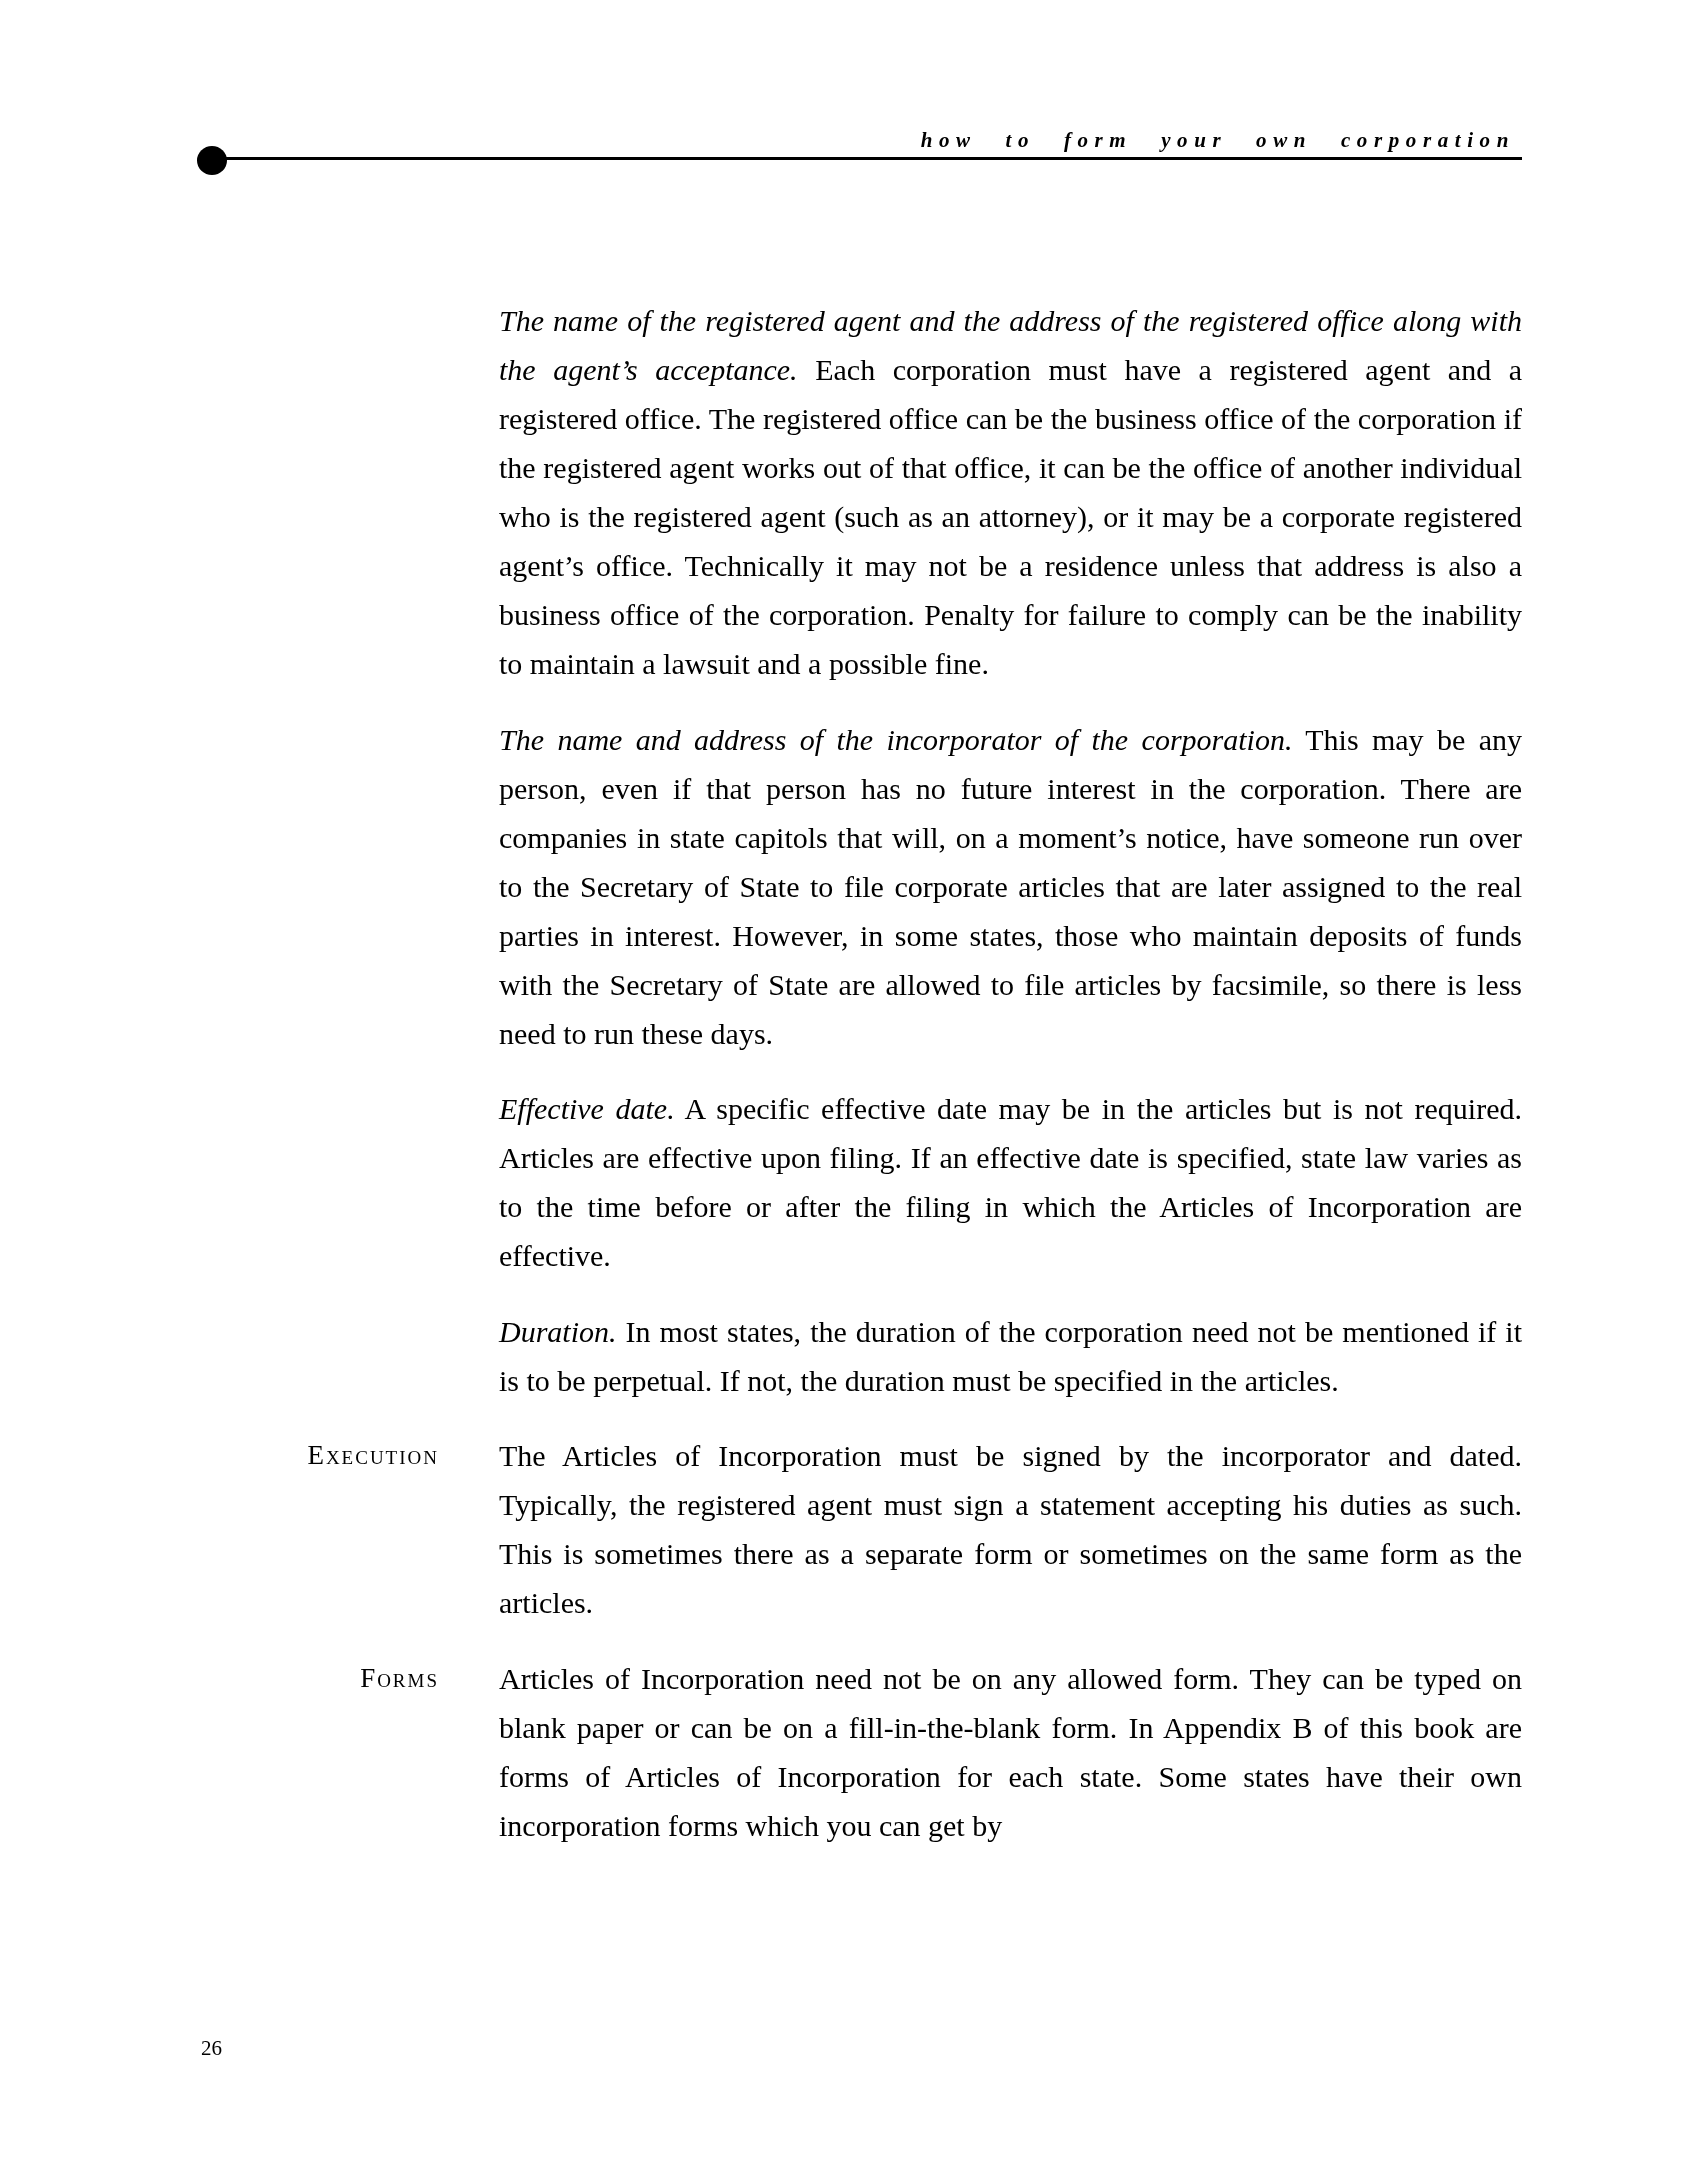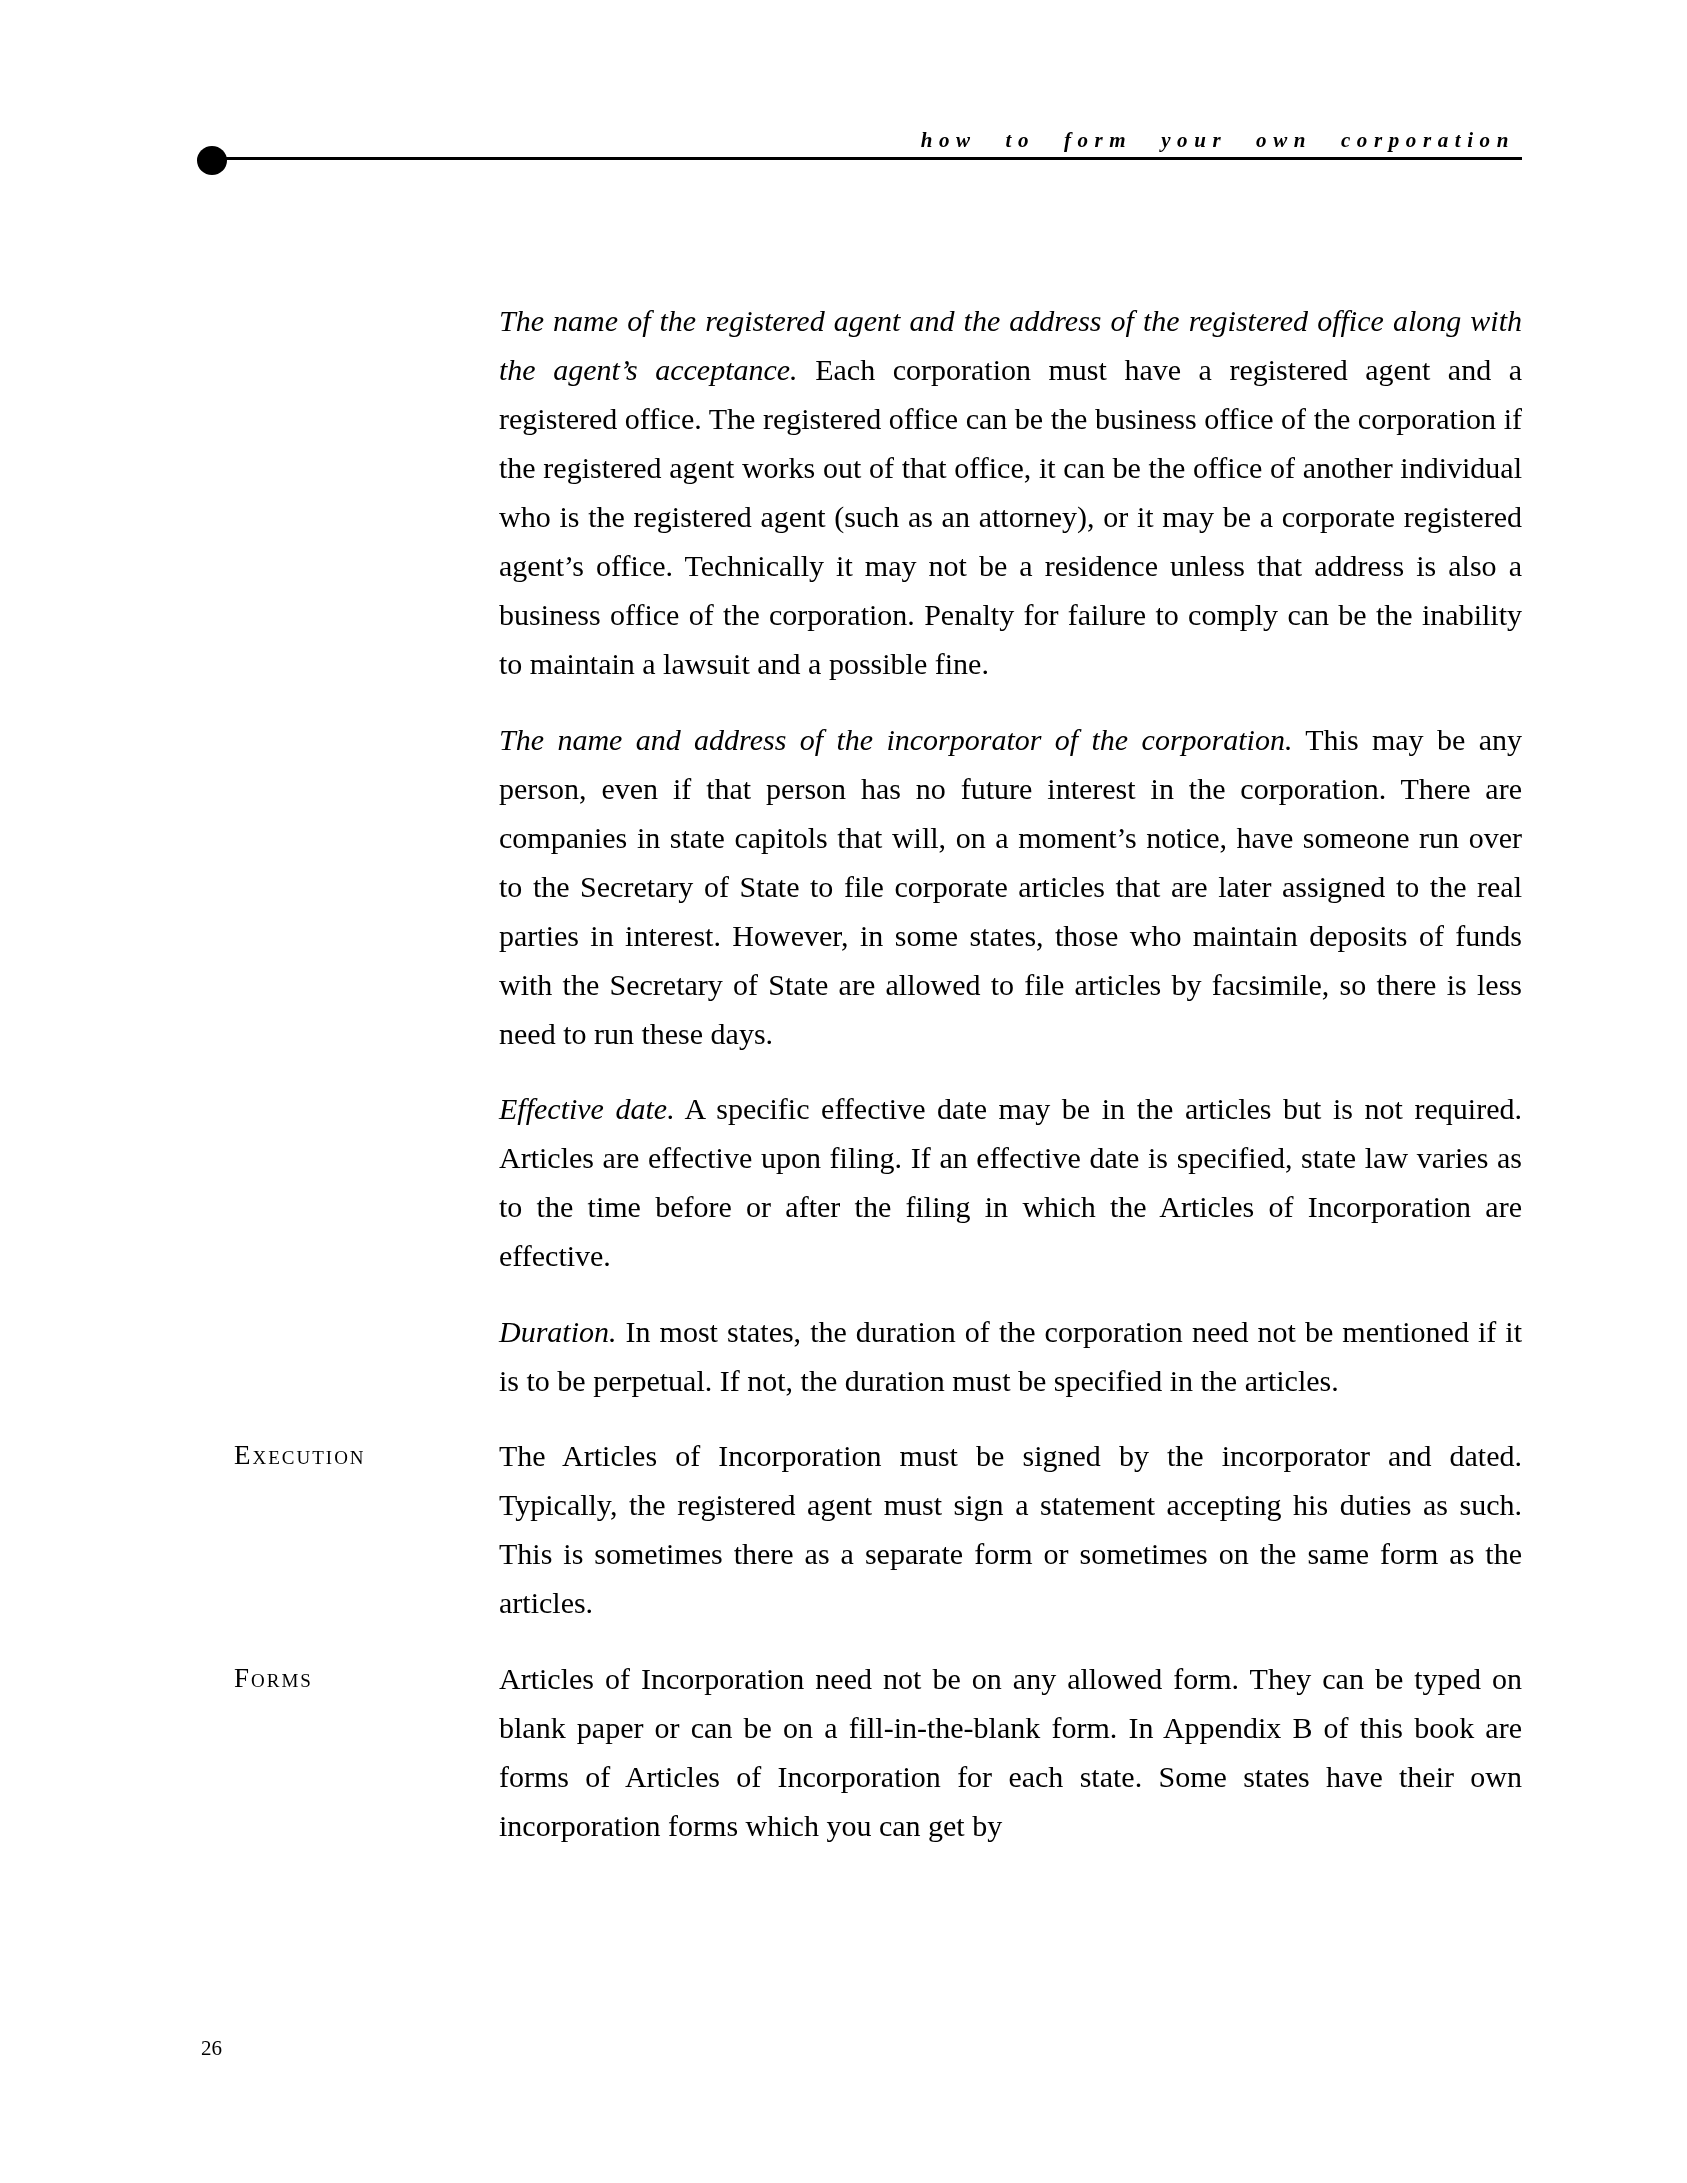--- a/index.html
+++ b/index.html
@@ -58,20 +58,21 @@
   }
   .para {
     display: flex;
     align-items: flex-start;
     margin: 0 0 26.5px 0;
   }
   .para-label {
     flex: 0 0 205px;
     width: 205px;
     margin-right: 60px;
+    text-align: right;
     font-size: 27px;
     line-height: 49px;
     font-variant: small-caps;
     letter-spacing: 2px;
     white-space: nowrap;
   }
   .para-text {
     flex: 0 0 1023px;
     width: 1023px;
     font-size: 30px;

